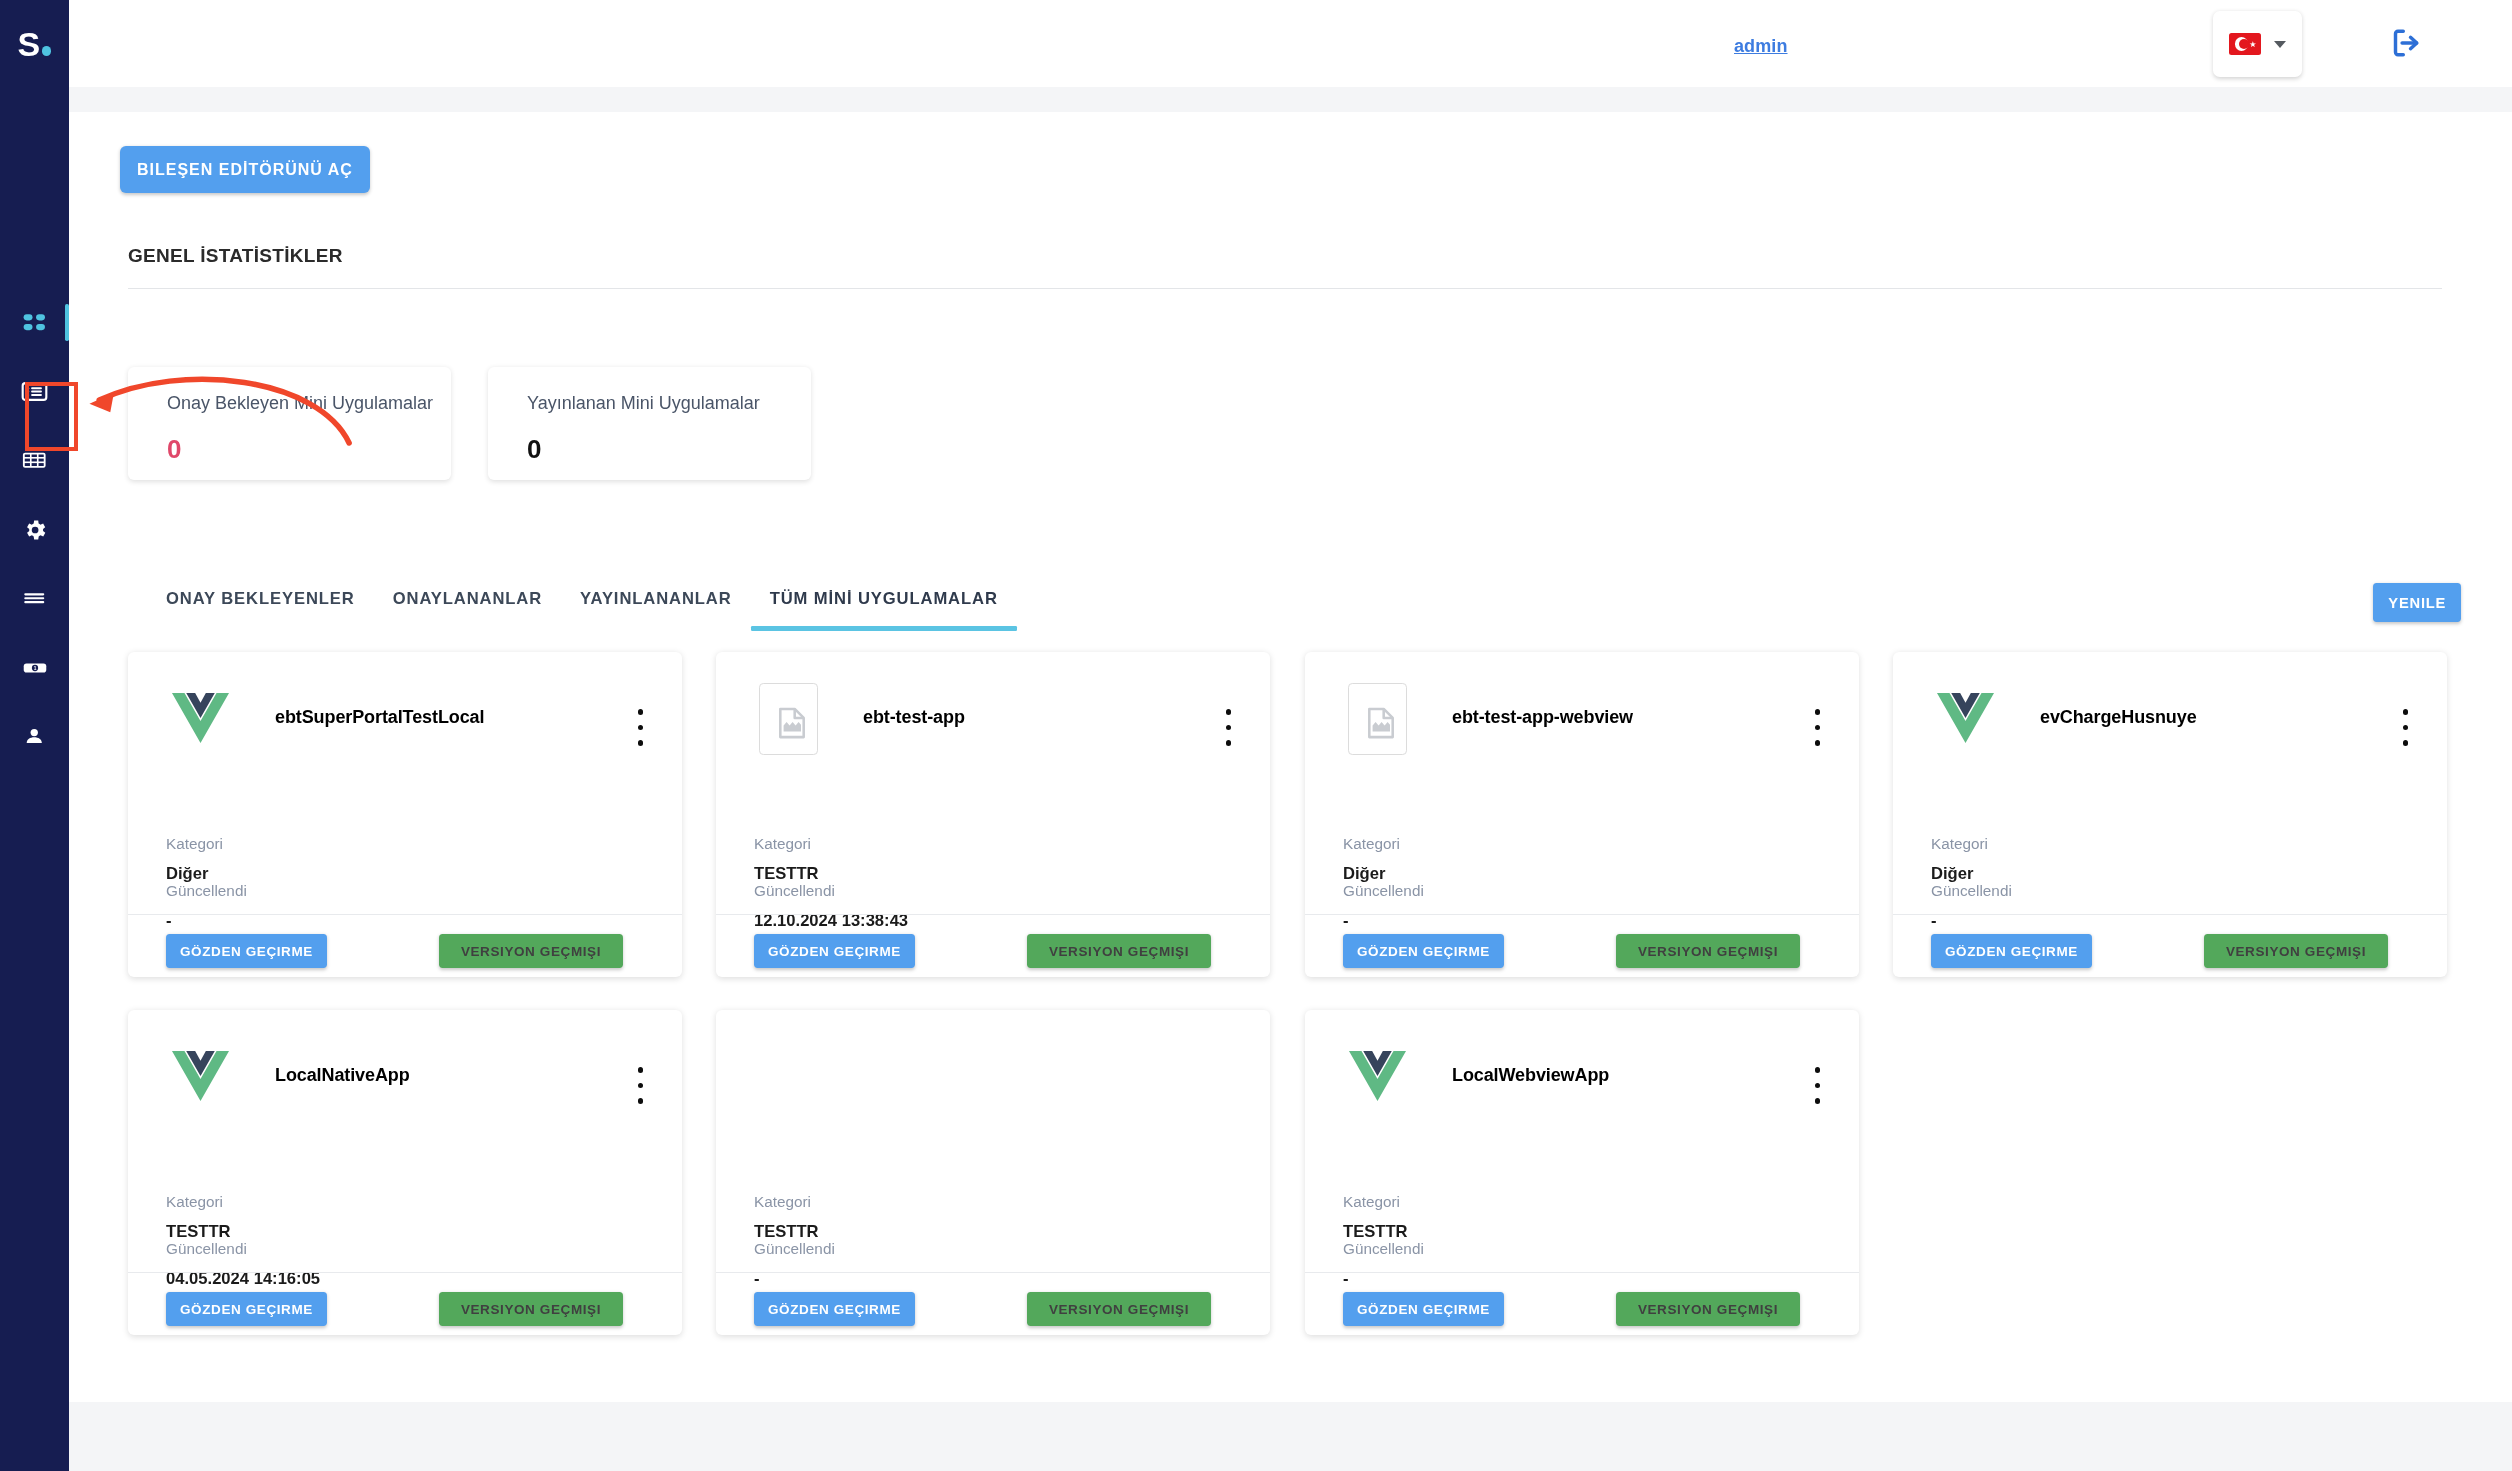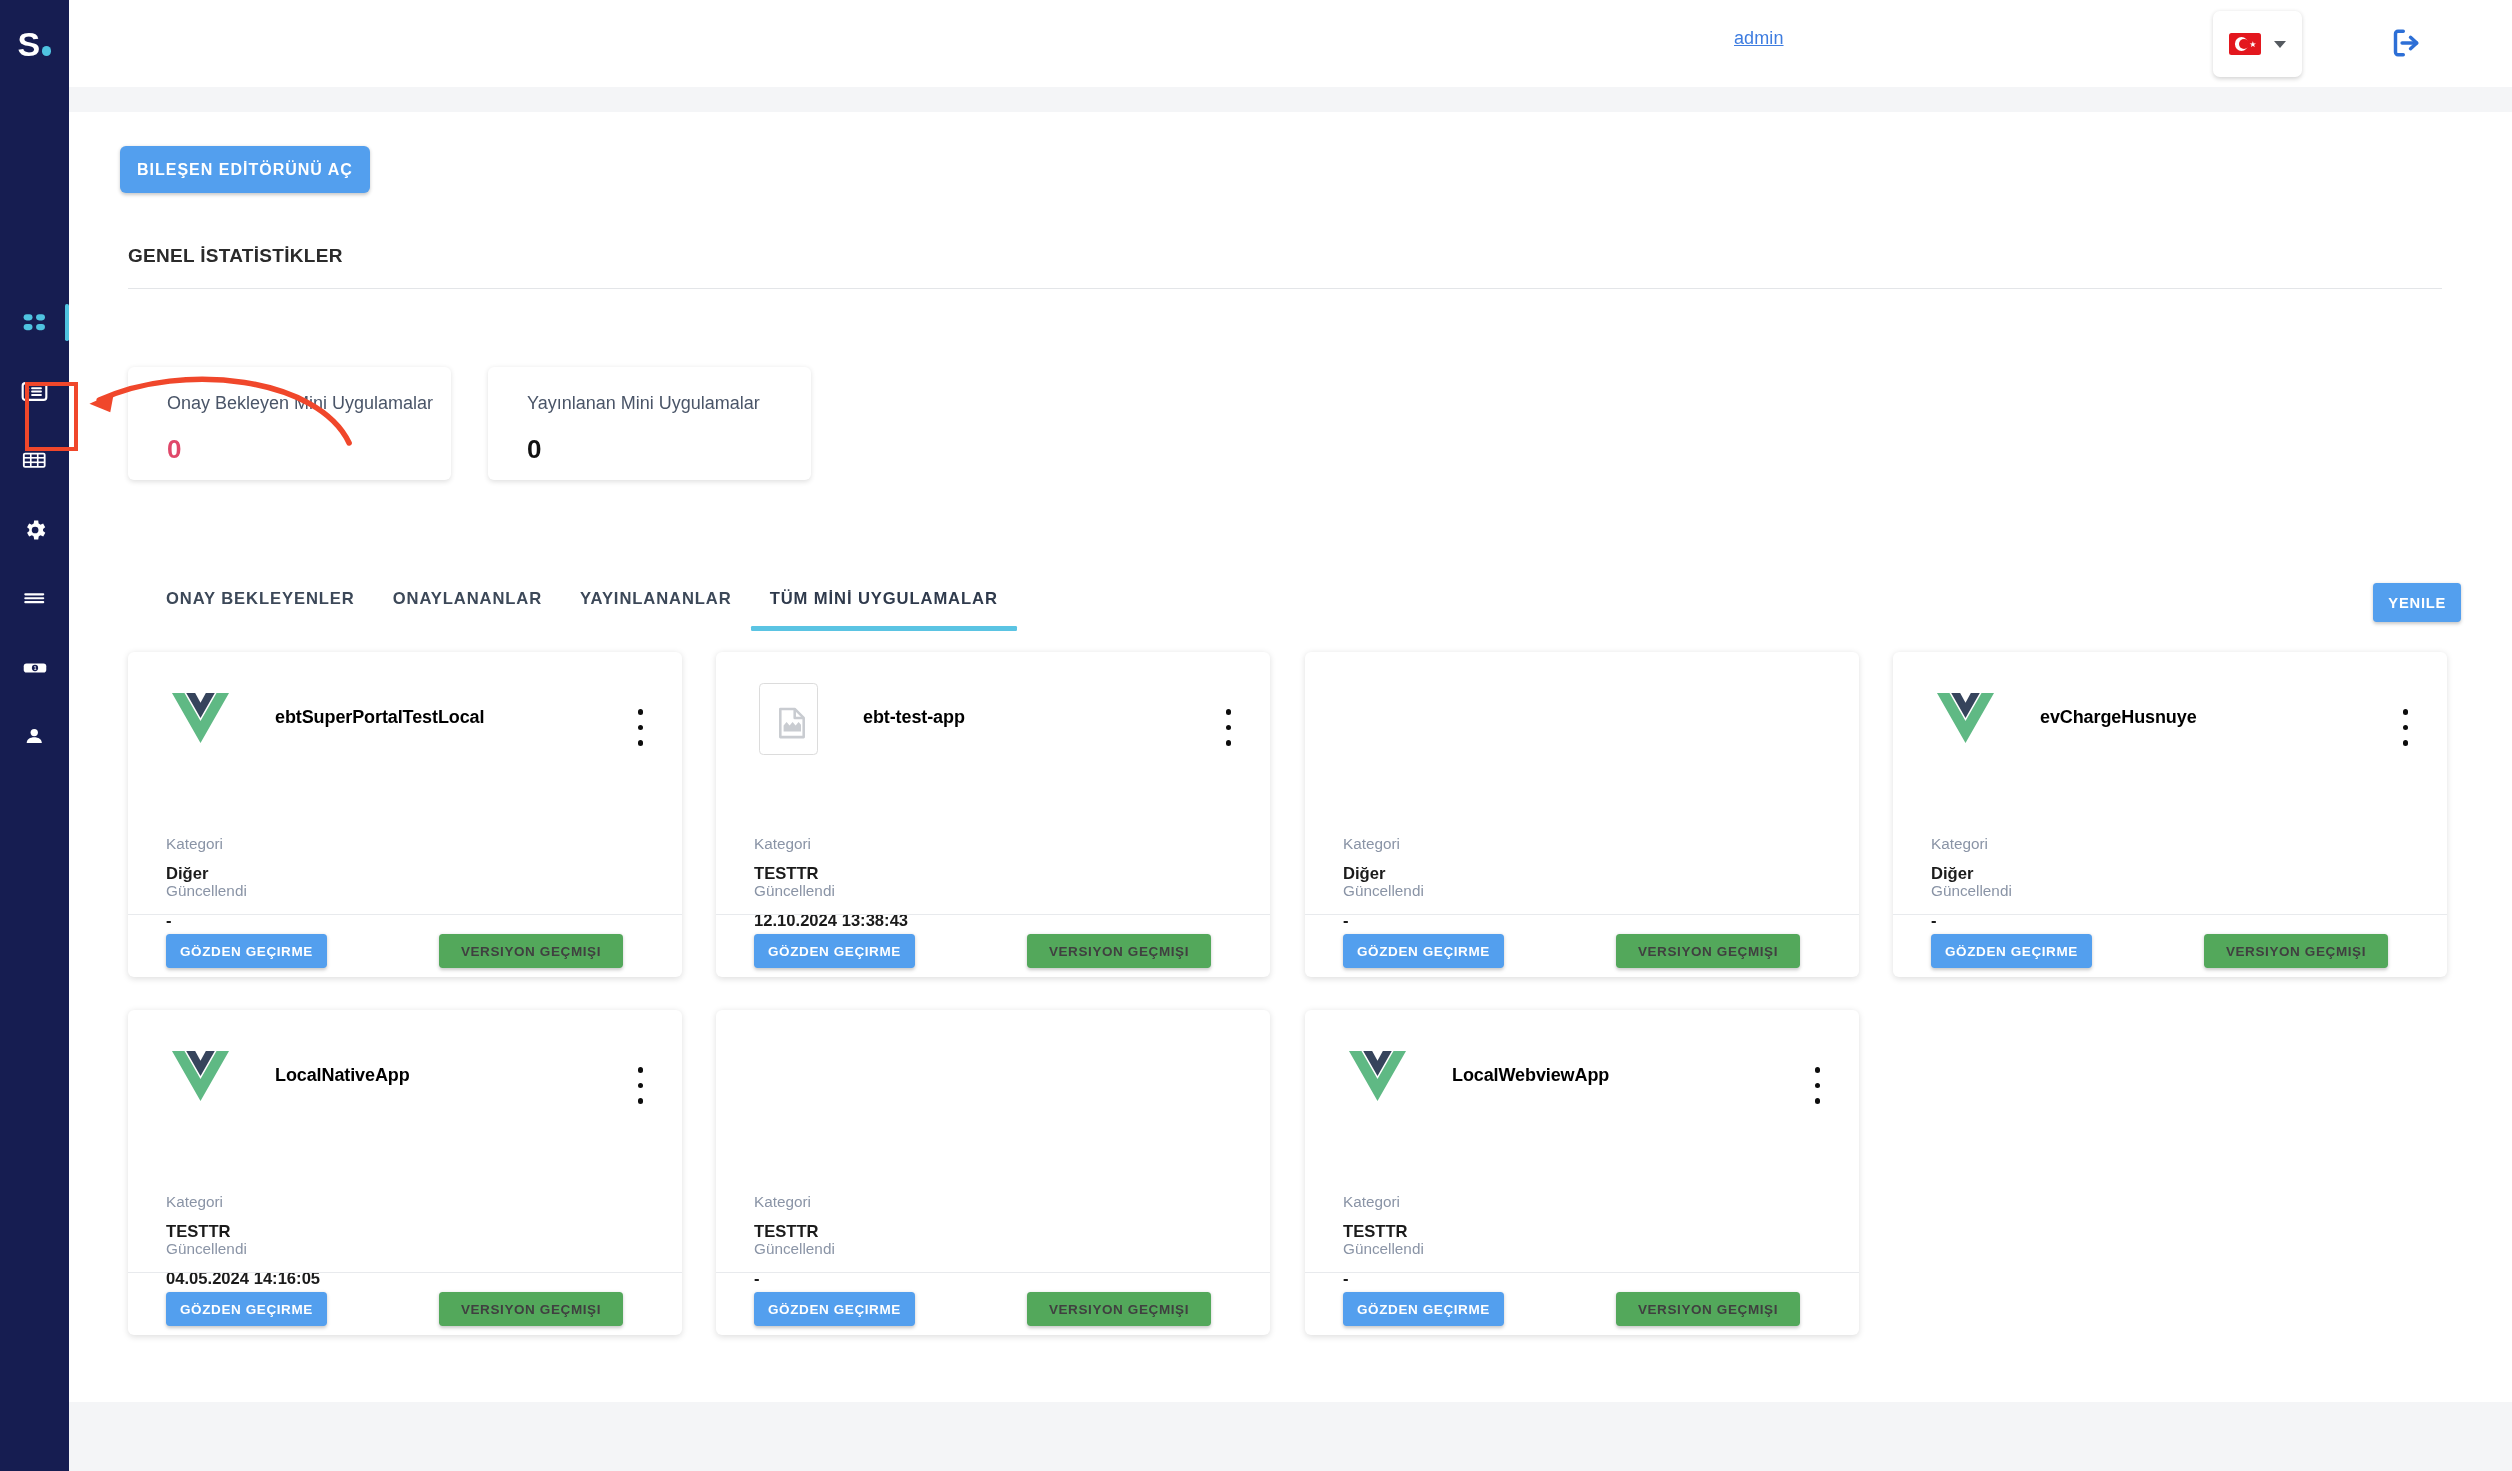--- a/index.html
+++ b/index.html
@@ -50,22 +50,22 @@
     z-index: 45; pointer-events: none;
   }
 
   
   .topbar {
     position: absolute; left: 69px; top: 0;
     width: 2444px; height: 87px;
     background: #ffffff;
   }
   .admin-link {
-    position: absolute; left: 1665px; top: 28px;
-    font-size: 18px; color: #3D7CE0; letter-spacing: 0.1px;
+    position: absolute; left: 1665px; top: 36px;
+    font-size: 18px; color: #3D7CE0; letter-spacing: 0.1px; font-weight: bold;
   }
   .lang-select {
     position: absolute; left: 2144px; top: 11px;
     width: 89px; height: 66px;
     background: #ffffff; border-radius: 6.8px;
     box-shadow: 0 1.2px 4.3px rgba(0,0,0,0.17);
     display: flex; align-items: center; justify-content: center; gap: 12.3px;
   }
   .flag {
     width: 32px; height: 22px; background: #E3171E;
@@ -470,20 +470,35 @@
         </div>
       </div>
       <div class="card-divider"></div>
       <div class="card-actions">
         <button class="btn-review">GÖZDEN GEÇIRME</button>
         <button class="btn-version">VERSIYON GEÇMIŞI</button>
       </div>
     </div>
 
     <div class="app-card" style="left:1177px; top:0px;">
+      <div class="card-head">
+        <div class="card-icon broken">
+          <svg width="36" height="36" viewBox="0 0 24 24" style="margin:7.4px 0 0 6.1px;">
+            <path d="M4.2 2.6h9.6l6 6v12.8H4.2z" fill="none" stroke="#c9ccd1" stroke-width="1.7" stroke-linejoin="round"></path>
+            <path d="M13.8 2.6v6h6" fill="none" stroke="#c9ccd1" stroke-width="1.7" stroke-linejoin="round"></path>
+            <path d="M6.4 13.6l2-2.2 2 2.2 2-2.2 2 2.2 2-2.2 1.6 1.8v4.4H6.4z" fill="#c9ccd1"></path>
+          </svg>
+        </div>
+        <div class="card-title">ebt-test-app-webview</div>
+        <div class="kebab">
+            <span></span>
+            <span></span>
+            <span></span>
+          </div>
+      </div>
       <div class="meta">
         <div class="meta-col">
           <div class="meta-label">Kategori</div>
           <div class="meta-value">Diğer</div>
         </div>
         <div class="meta-col">
           <div class="meta-label">Güncellendi</div>
           <div class="meta-value">-</div>
         </div>
       </div>

